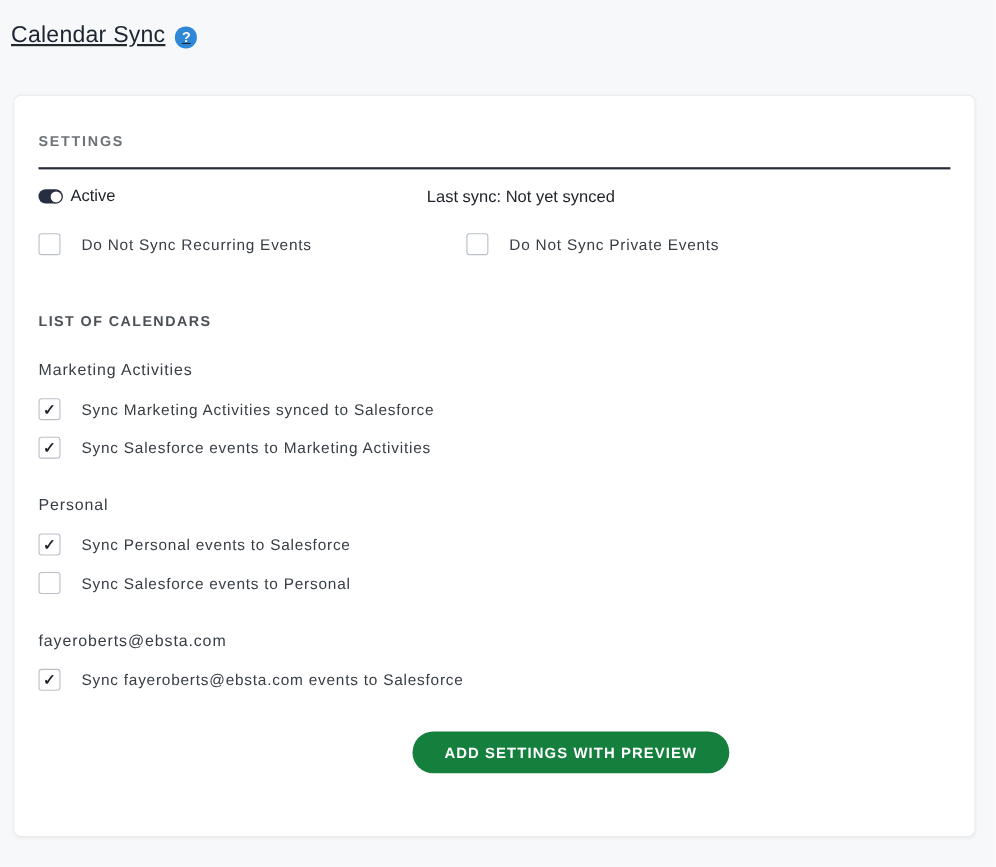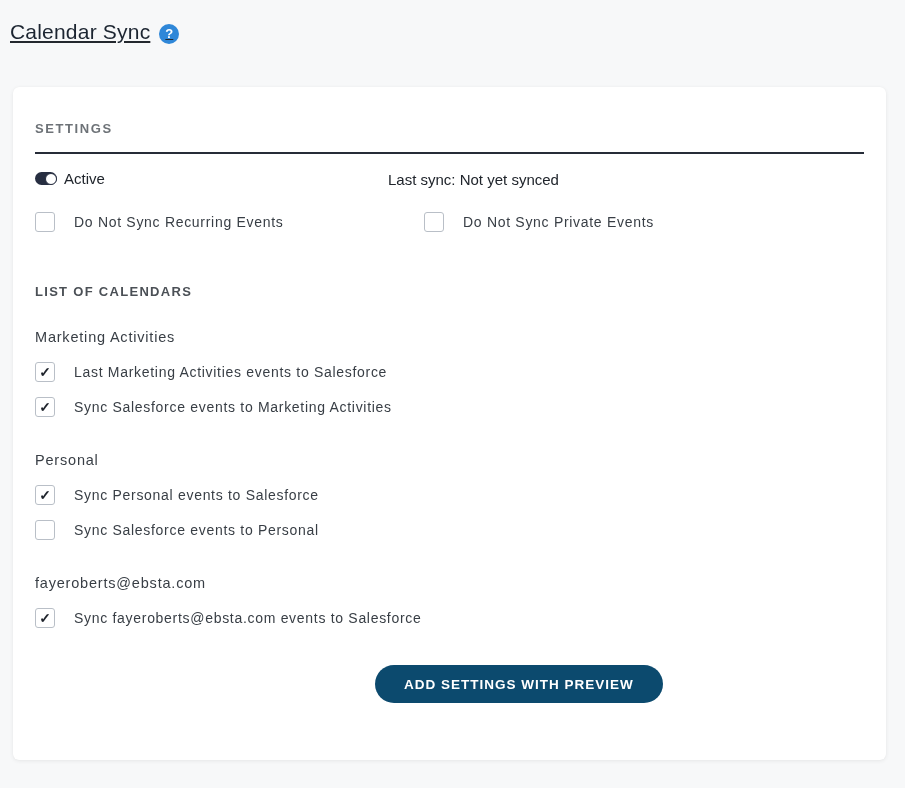--- a/index.html
+++ b/index.html
@@ -76,21 +76,21 @@
     font-size:14.5px;letter-spacing:.8px;color:#383e45;line-height:17px;
   }
   .gn-first{margin-top:30px;}
   .gn-next{margin-top:35px;}
   .cb-row-a{margin-top:16px;height:20px;}
   .cb-row-b{margin-top:15px;height:20px;}
   .button-row{margin-top:37px;}
   .primary-btn{
     margin-left:340px;
     height:38px;padding:0 29px;
-    background:#0c4a6e;color:#ffffff;
+    background:#15803d;color:#ffffff;
     border:none;border-radius:19px;
     font-family:"Liberation Sans", sans-serif;
     font-size:13.5px;font-weight:700;letter-spacing:1px;
     cursor:pointer;
   }
 </style>
 </head>
 <body>
 
 <header class="page-header">
@@ -128,21 +128,21 @@
         <span class="check-label">Do Not Sync Private Events</span>
       </label>
     </div>
   </div>
 
   <div class="section-label dark list-label">LIST OF CALENDARS</div>
 
   <div class="group-name gn-first">Marketing Activities</div>
   <label class="check-item cb-row-a">
     <span class="checkbox checked"></span>
-    <span class="check-label">Last Marketing Activities events to Salesforce</span>
+    <span class="check-label">Sync Marketing Activities synced to Salesforce</span>
   </label>
   <label class="check-item cb-row-b">
     <span class="checkbox checked"></span>
     <span class="check-label">Sync Salesforce events to Marketing Activities</span>
   </label>
 
   <div class="group-name gn-next">Personal</div>
   <label class="check-item cb-row-a">
     <span class="checkbox checked"></span>
     <span class="check-label">Sync Personal events to Salesforce</span>

